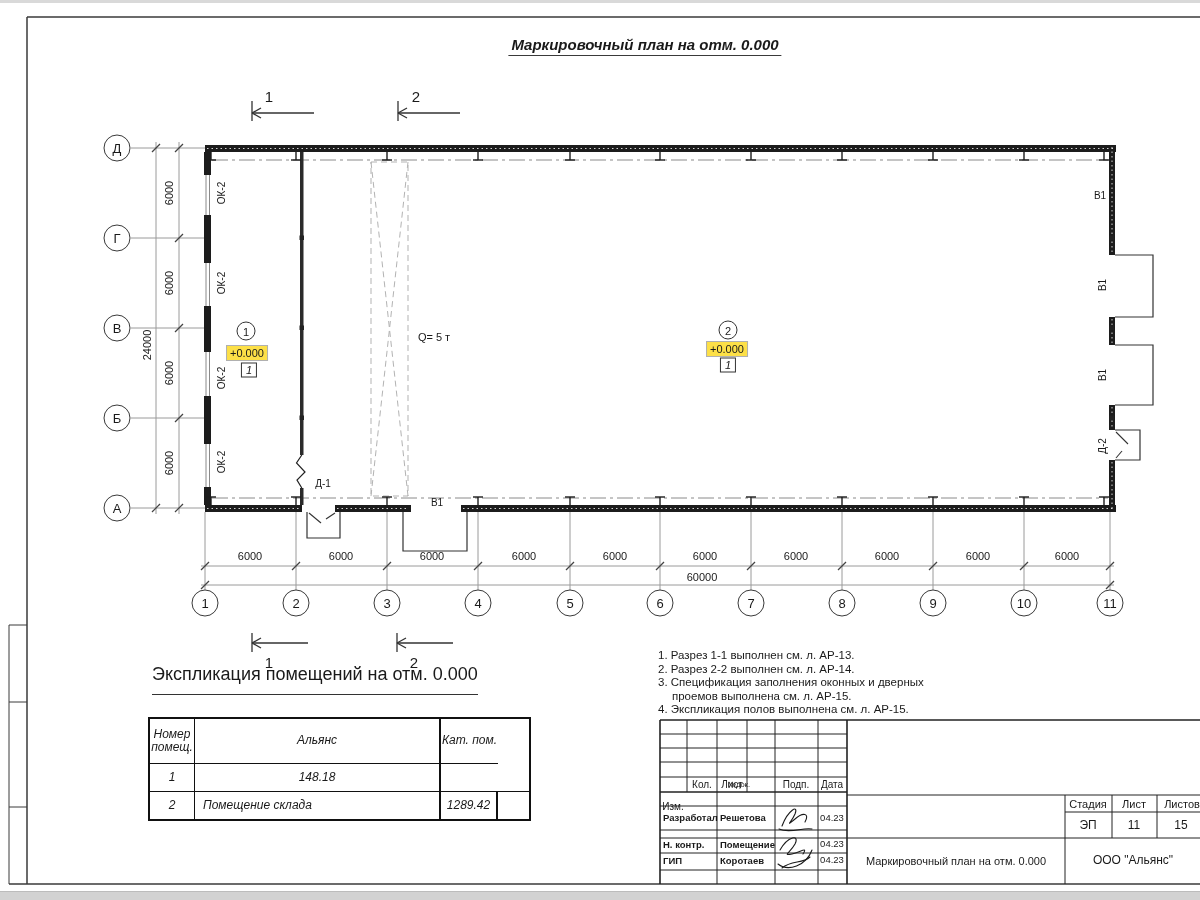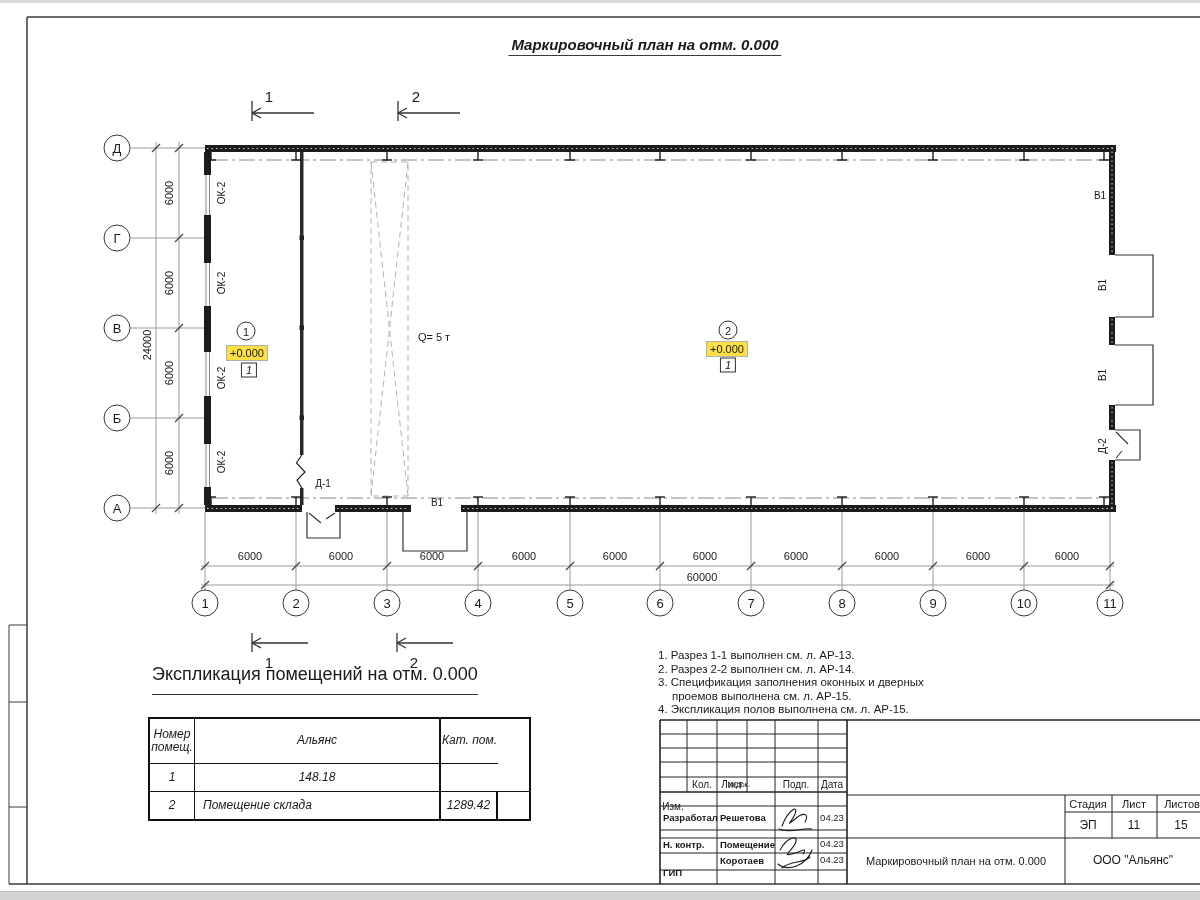--- a/index.html
+++ b/index.html
@@ -374,21 +374,21 @@
   <span class="lbl fs10" style="left:832px;top:785px;">Дата</span>
 
   <span class="lblL fs9" style="left:663px;top:818px;">Разработал</span>
   <span class="lblL fs9" style="left:720px;top:818px;">Решетова</span>
   <span class="lbl fs9" style="left:832px;top:818px;">04.23</span>
 
   <span class="lblL fs9" style="left:663px;top:845px;">Н. контр.</span>
   <span class="lblL fs9" style="left:720px;top:845px;">Помещение</span>
   <span class="lbl fs9" style="left:832px;top:844px;">04.23</span>
 
-  <span class="lblL fs9" style="left:663px;top:861px;margin-top:12px;">ГИП</span>
+  <span class="lblL fs9" style="left:663px;top:861px;">ГИП</span>
   <span class="lblL fs9" style="left:720px;top:861px;">Коротаев</span>
   <span class="lbl fs9" style="left:832px;top:860px;">04.23</span>
 
   <span class="lbl" style="left:1088px;top:804px;">Стадия</span>
   <span class="lbl" style="left:1134px;top:804px;">Лист</span>
   <span class="lbl" style="left:1182px;top:804px;">Листов</span>
   <span class="lbl fs12" style="left:1088px;top:825px;">ЭП</span>
   <span class="lbl fs12" style="left:1134px;top:825px;">11</span>
   <span class="lbl fs12" style="left:1181px;top:825px;">15</span>
 

